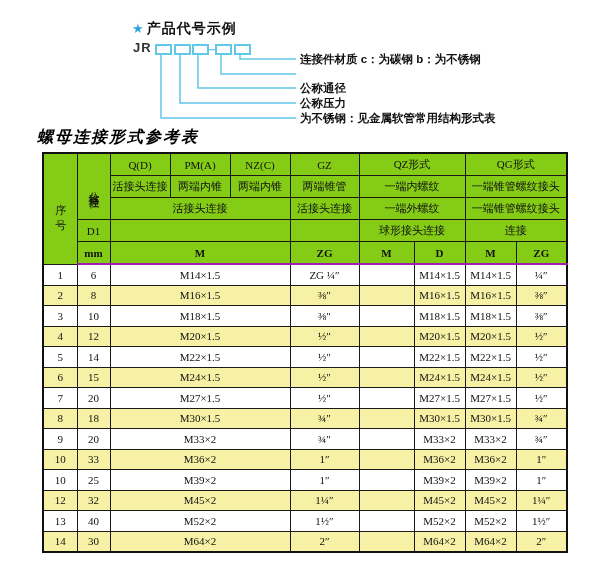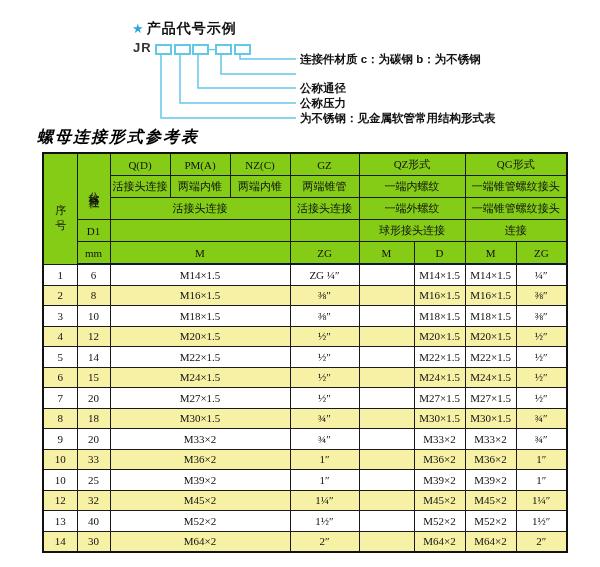--- a/index.html
+++ b/index.html
@@ -59,21 +59,21 @@
   }
   table.ref th, table.ref td {
     border:1px solid #1a1a1a;
     text-align:center; vertical-align:middle;
     padding:0; overflow:hidden;
     font-weight:normal;
     font-size:11px;
   }
   table.ref { border:2px solid #111; }
   tr.h th { background:#84cc16; height:21px; }
-  tr.h.last th { border-bottom:2px solid #0f172a; }
+  tr.h.last th { border-bottom:2px solid #a21caf;font-weight:bold; }
   tbody td { height:19.5px; background:#ffffff; }
   tbody tr:nth-child(even) td { background:#f6f1a4; }
   .vtext {
     writing-mode:vertical-rl; text-orientation:upright;
     letter-spacing:16px; padding-top:4px !important;
   }
   .vtext2 {
     writing-mode:vertical-rl; text-orientation:upright;
     letter-spacing:2px;
   }

